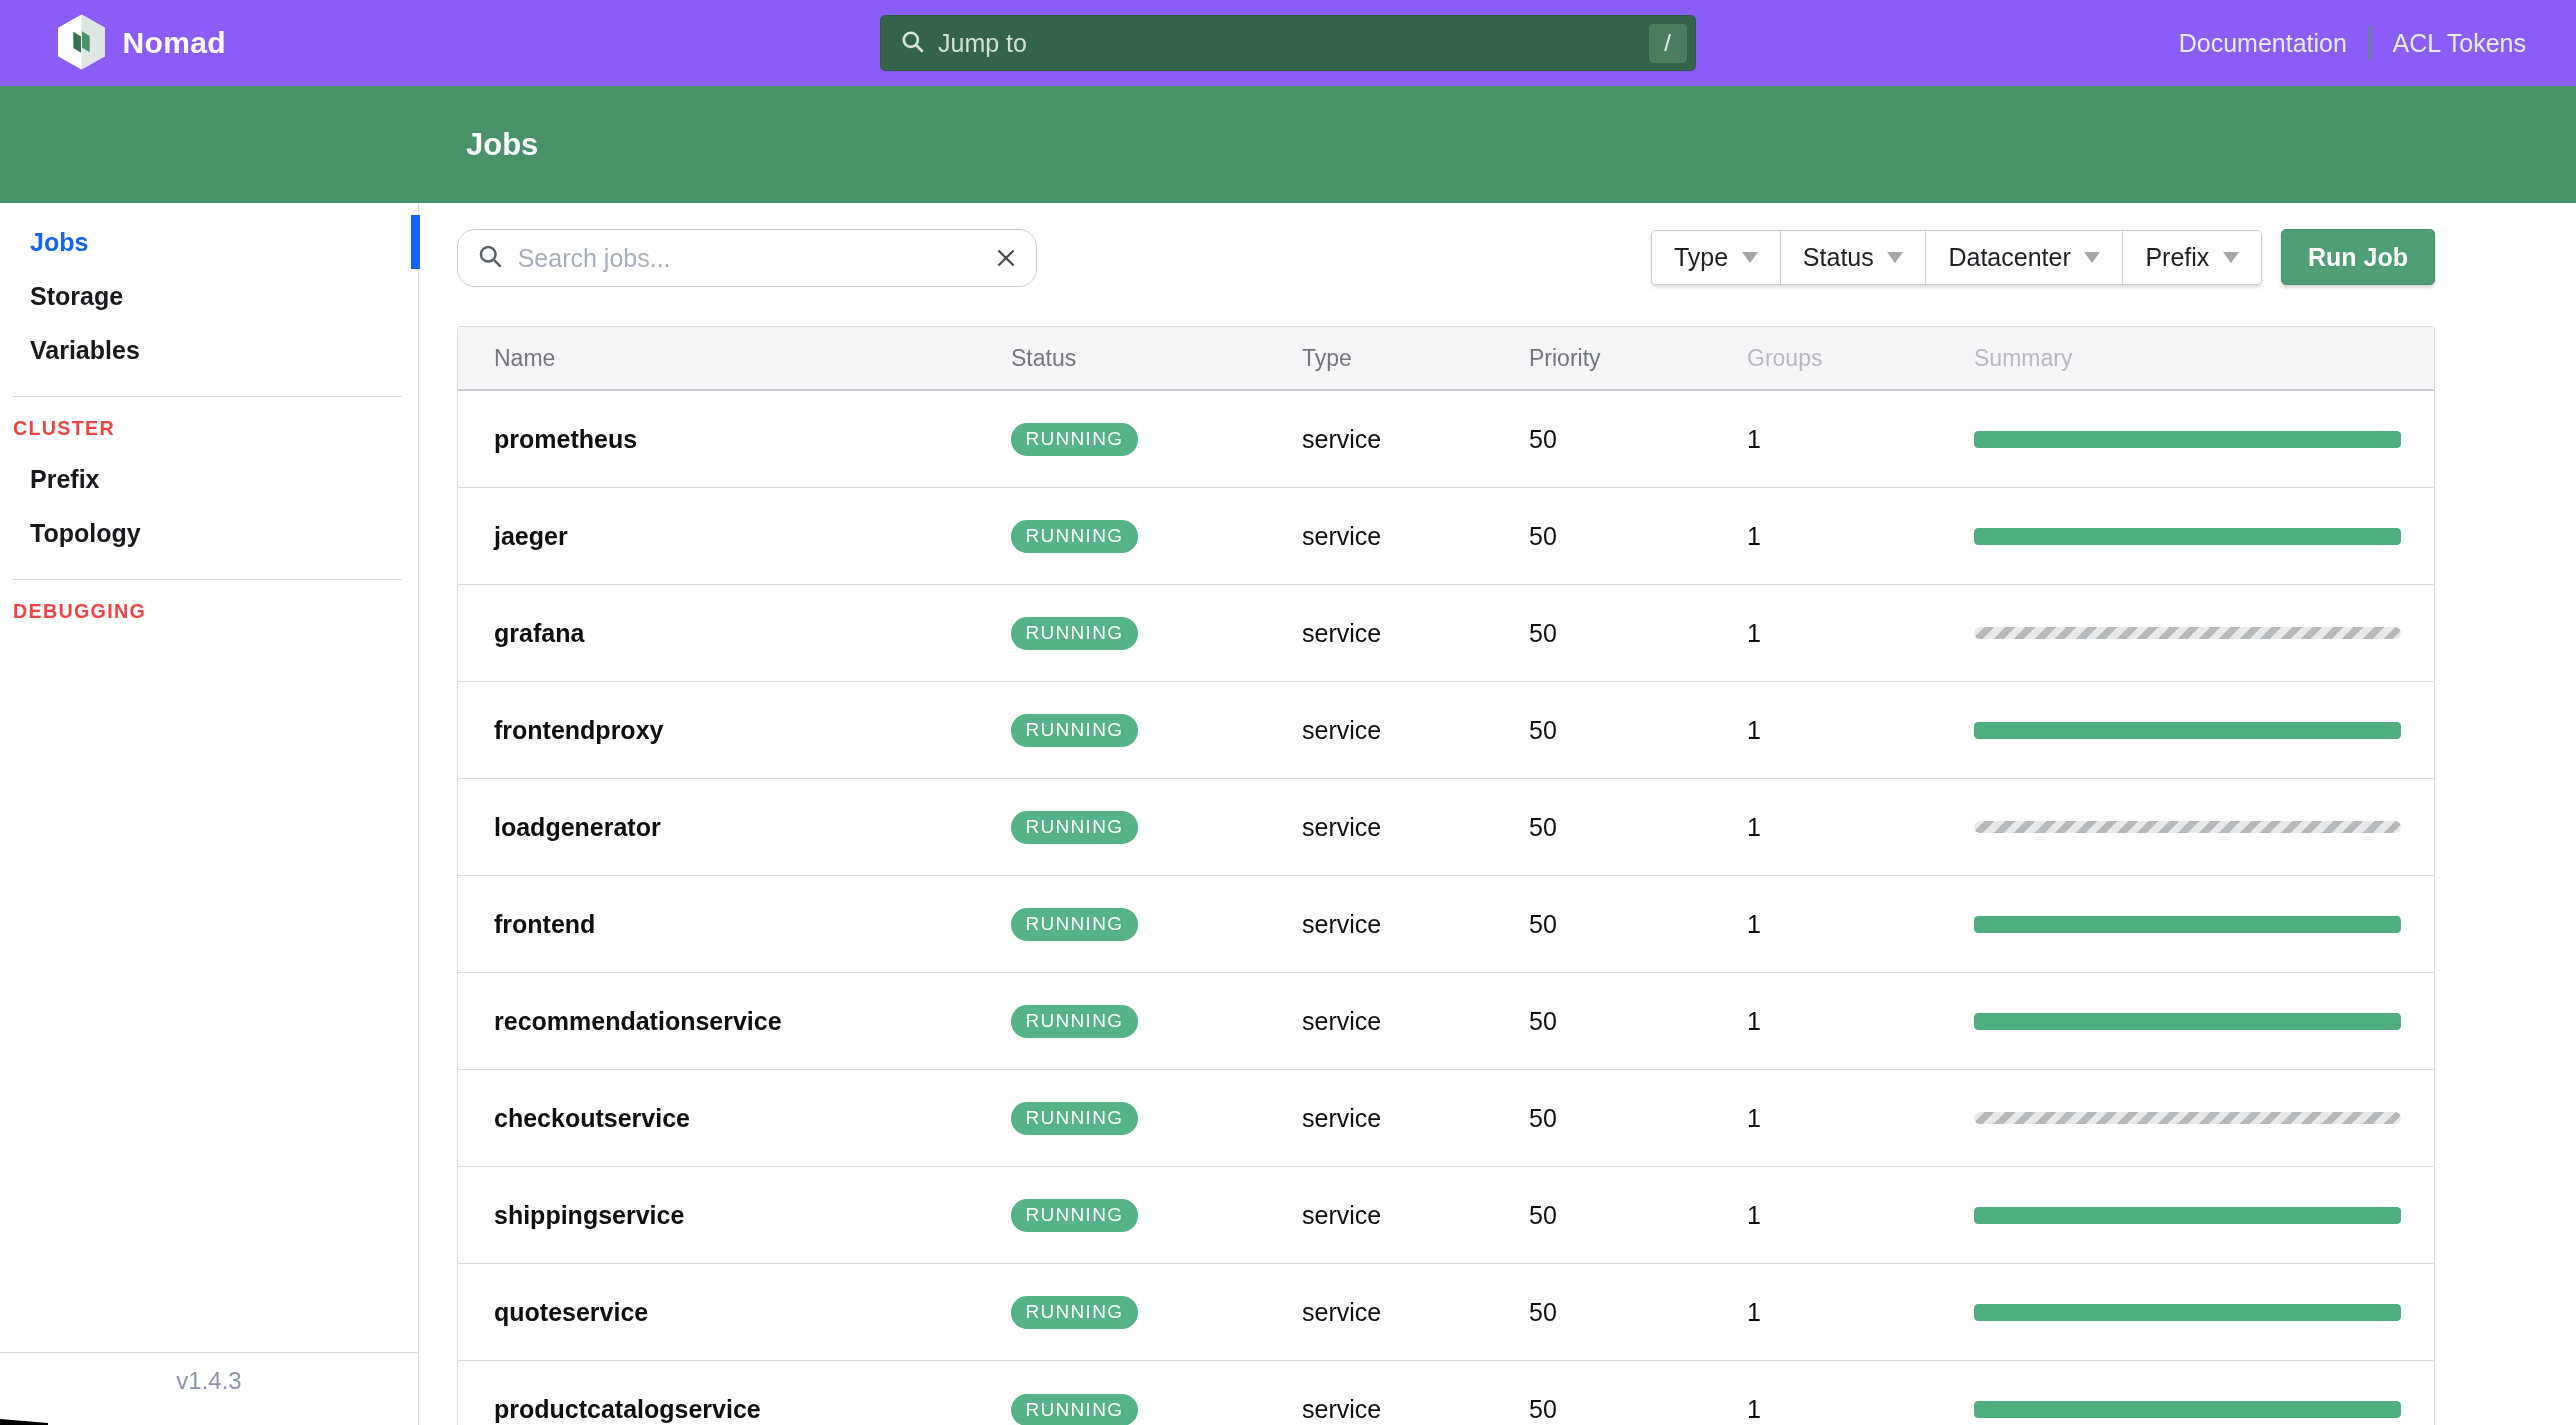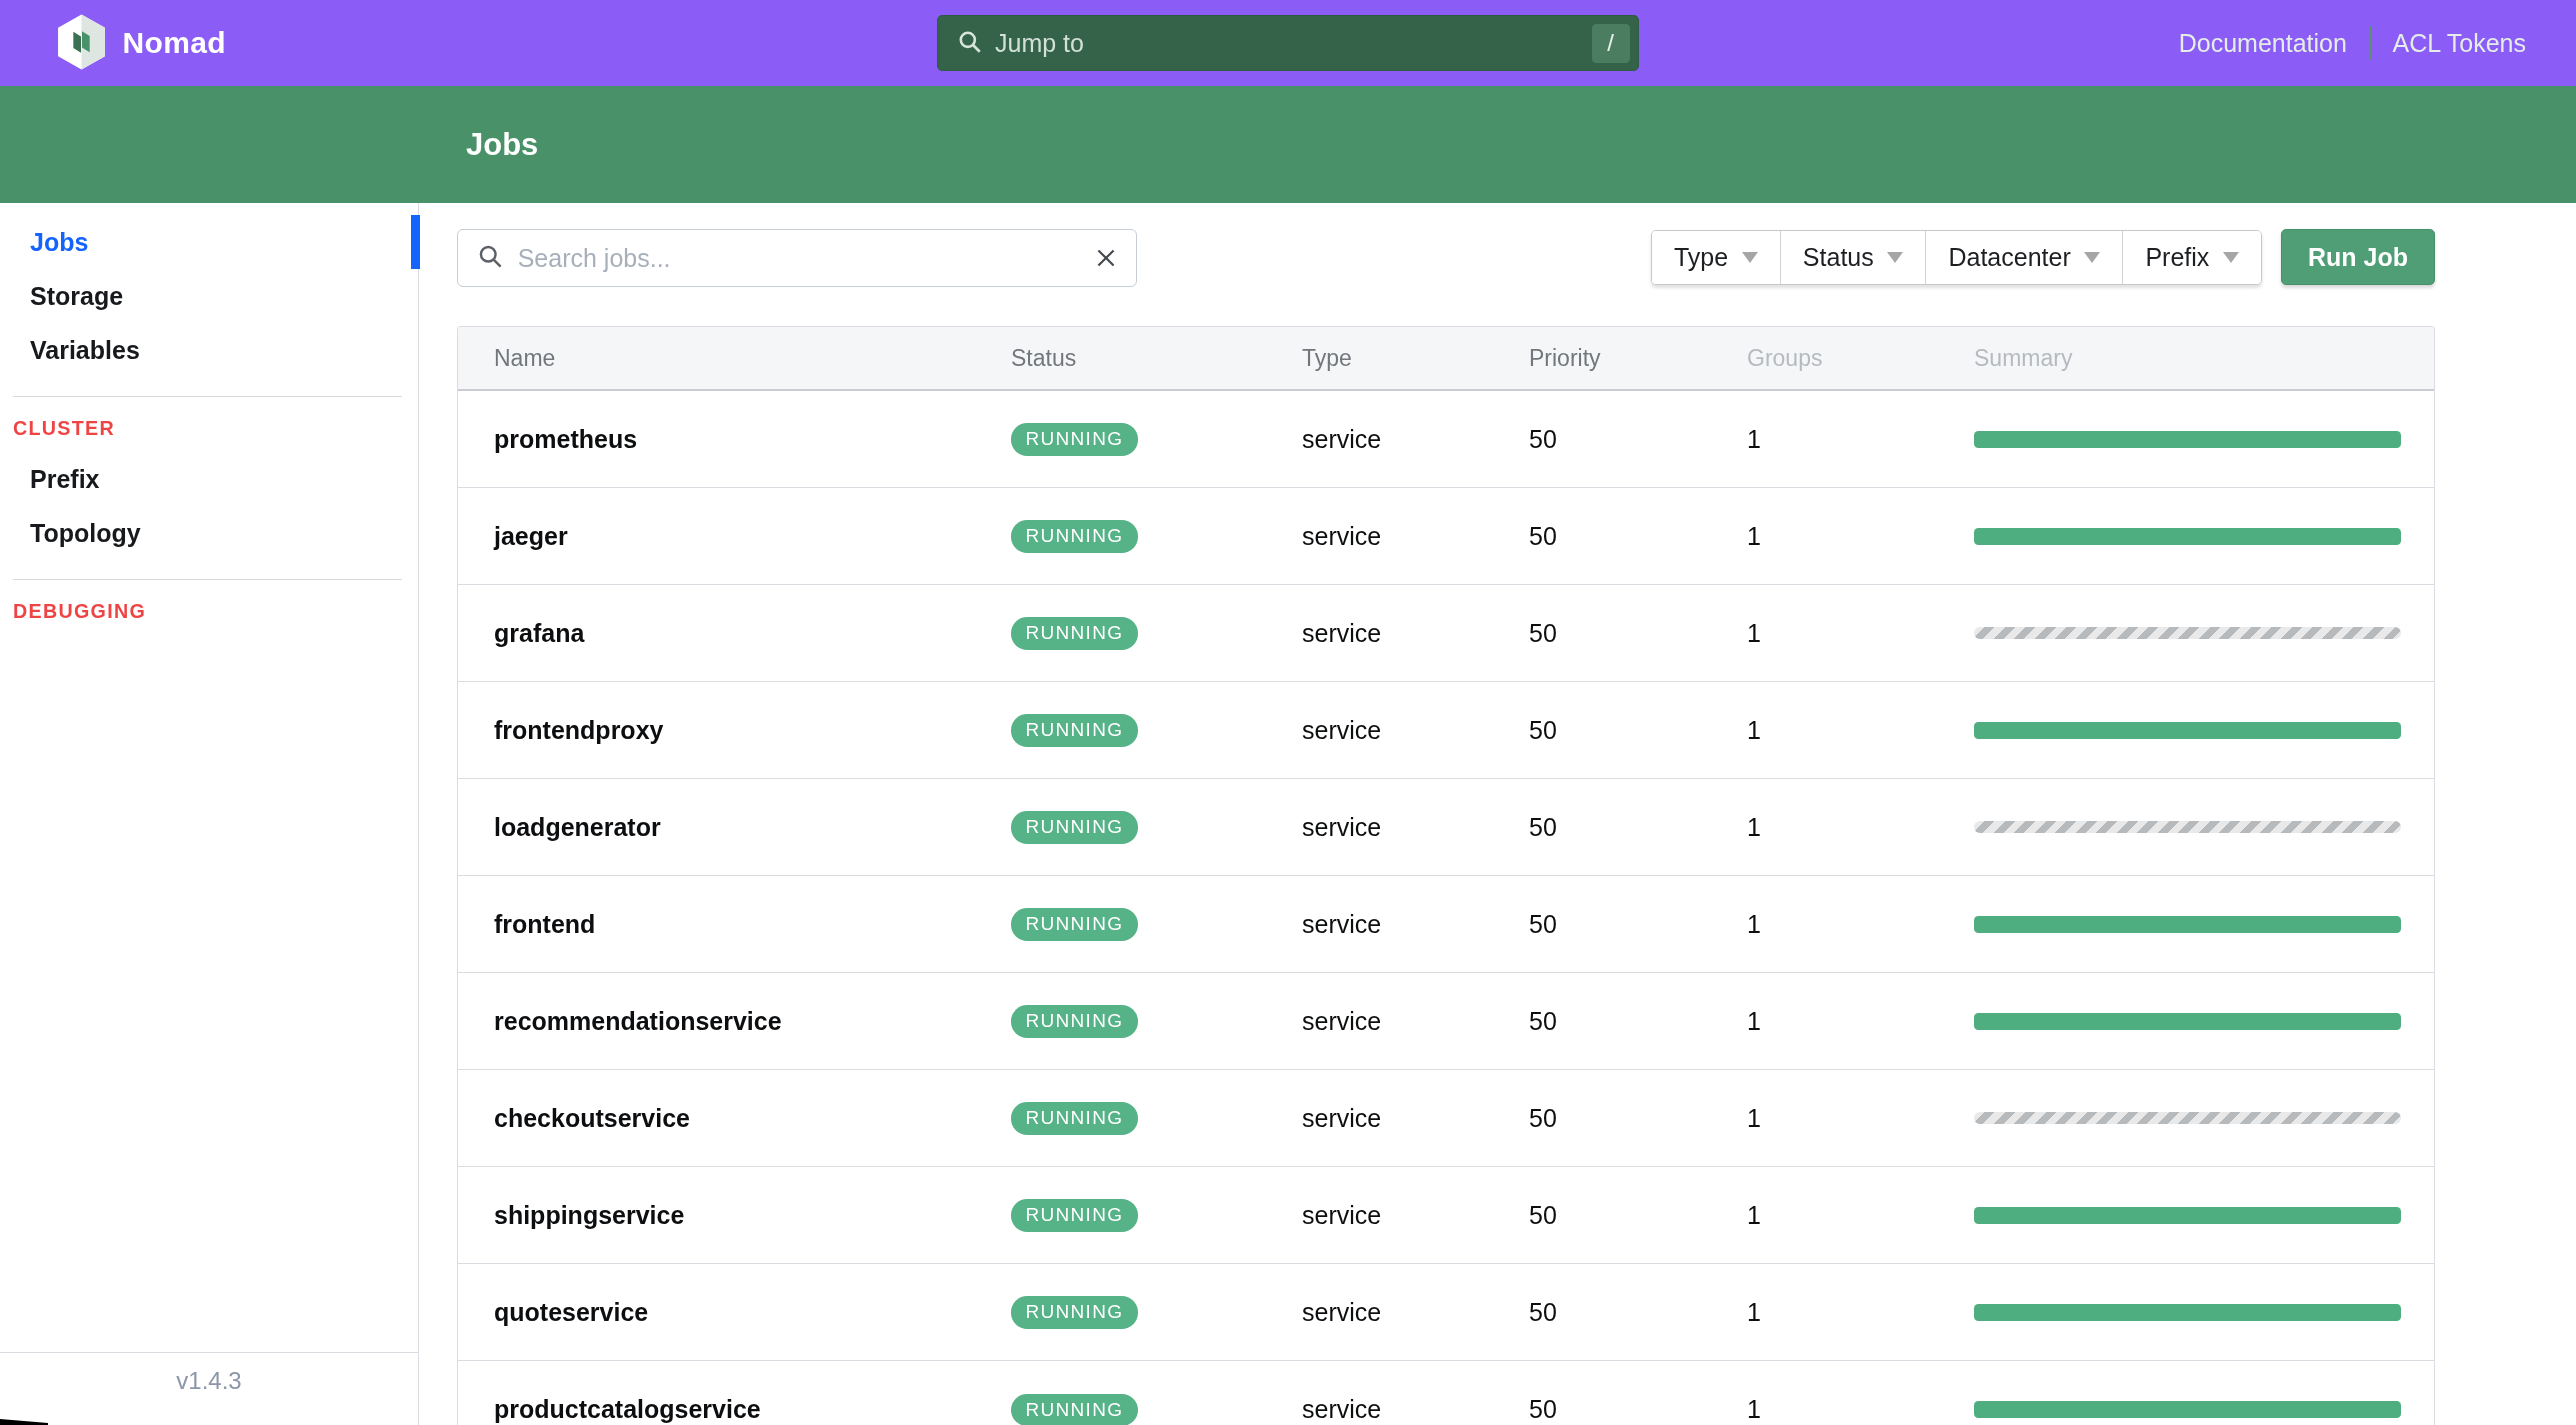--- a/index.html
+++ b/index.html
@@ -4,21 +4,21 @@
 <style>
   * { margin:0; padding:0; box-sizing:border-box; }
   html,body { width:2576px; height:1425px; overflow:hidden; background:#fff;
               font-family:"Liberation Sans", sans-serif; }
 
   
   .topbar { position:relative; height:86px; background:#8b5cf6; display:flex; align-items:center; }
   .brand { display:flex; align-items:center; gap:15.4px; margin-left:56px; }
   .brand-name { color:#fff; font-size:30px; font-weight:700; letter-spacing:0.4px; }
   .jump-wrap { position:absolute; left:50%; top:50%; transform:translate(-50%,-50%);
-               width:702px; height:56px; background:#346349; border:1.7px solid #2f5a43;
+               width:816px; height:56px; background:#346349; border:1.7px solid #2f5a43;
                border-radius:5.1px; display:flex; align-items:center; padding:0 8.5px 0 19px; }
   .jump-icon { color:#d7e4da; margin-right:12px; flex:0 0 auto; }
   .jump-text { color:#d2e0d6; font-size:25px; flex:1; }
   .slash-key { width:38px; height:39px; background:#4b7d61; border-radius:4.3px; color:#eaf1ec;
                font-size:24px; display:flex; align-items:center; justify-content:center; }
   .top-links { position:absolute; right:50px; top:0; height:100%; display:flex; align-items:center;
                gap:22px; color:#e4ede7; font-size:25px; }
   .top-links .vsep { width:1.7px; height:34px; background:#5f8d74; }
 
   
@@ -38,21 +38,21 @@
   .active-indicator { position:absolute; right:-1.7px; top:0; width:8.5px; height:54px; background:#1563ff; }
   .side-divider { border:none; border-top:1.7px solid #d7dade; margin:19px 0 0 13px; width:389px; }
   .section-label { margin:20px 0 12px 13px; font-size:19.7px; font-weight:700; letter-spacing:1.3px;
                    color:#ef4444; }
   .side-footer { position:absolute; bottom:12px; left:0; width:100%; height:61px; line-height:56px;
                  border-top:1.7px solid #d9dce1; text-align:center; color:#8c96aa; font-size:24px; }
 
   
   .main { flex:1; padding:26px 0 0 38px; }
   .controls { display:flex; align-items:flex-start; width:1978px; }
-  .search-box { width:680px; height:58px; border:1.7px solid #c7cdd5; border-radius:6px;
+  .search-box { width:580px; height:58px; border:1.7px solid #c7cdd5; border-radius:18px;
                 display:flex; align-items:center; padding:0 17px 0 19px; background:#fff; }
   .search-icon { color:#5c6168; margin-right:13.7px; flex:0 0 auto; }
   .search-text { flex:1; font-size:25px; color:#a8afba; border:none; outline:none;
                  font-family:"Liberation Sans",sans-serif; background:transparent; }
   .search-text::placeholder { color:#a8afba; }
   .clear-btn { color:#45494f; background:none; border:none; cursor:pointer; display:flex; }
 
   .controls-right { margin-left:auto; display:flex; align-items:center; }
   .filter-group { display:flex; height:55px; border:1.7px solid #c8c8c8; border-radius:5.1px;
                   background:#fff; box-shadow:0 2.6px 3.4px rgba(0,0,0,.12); overflow:hidden; }

